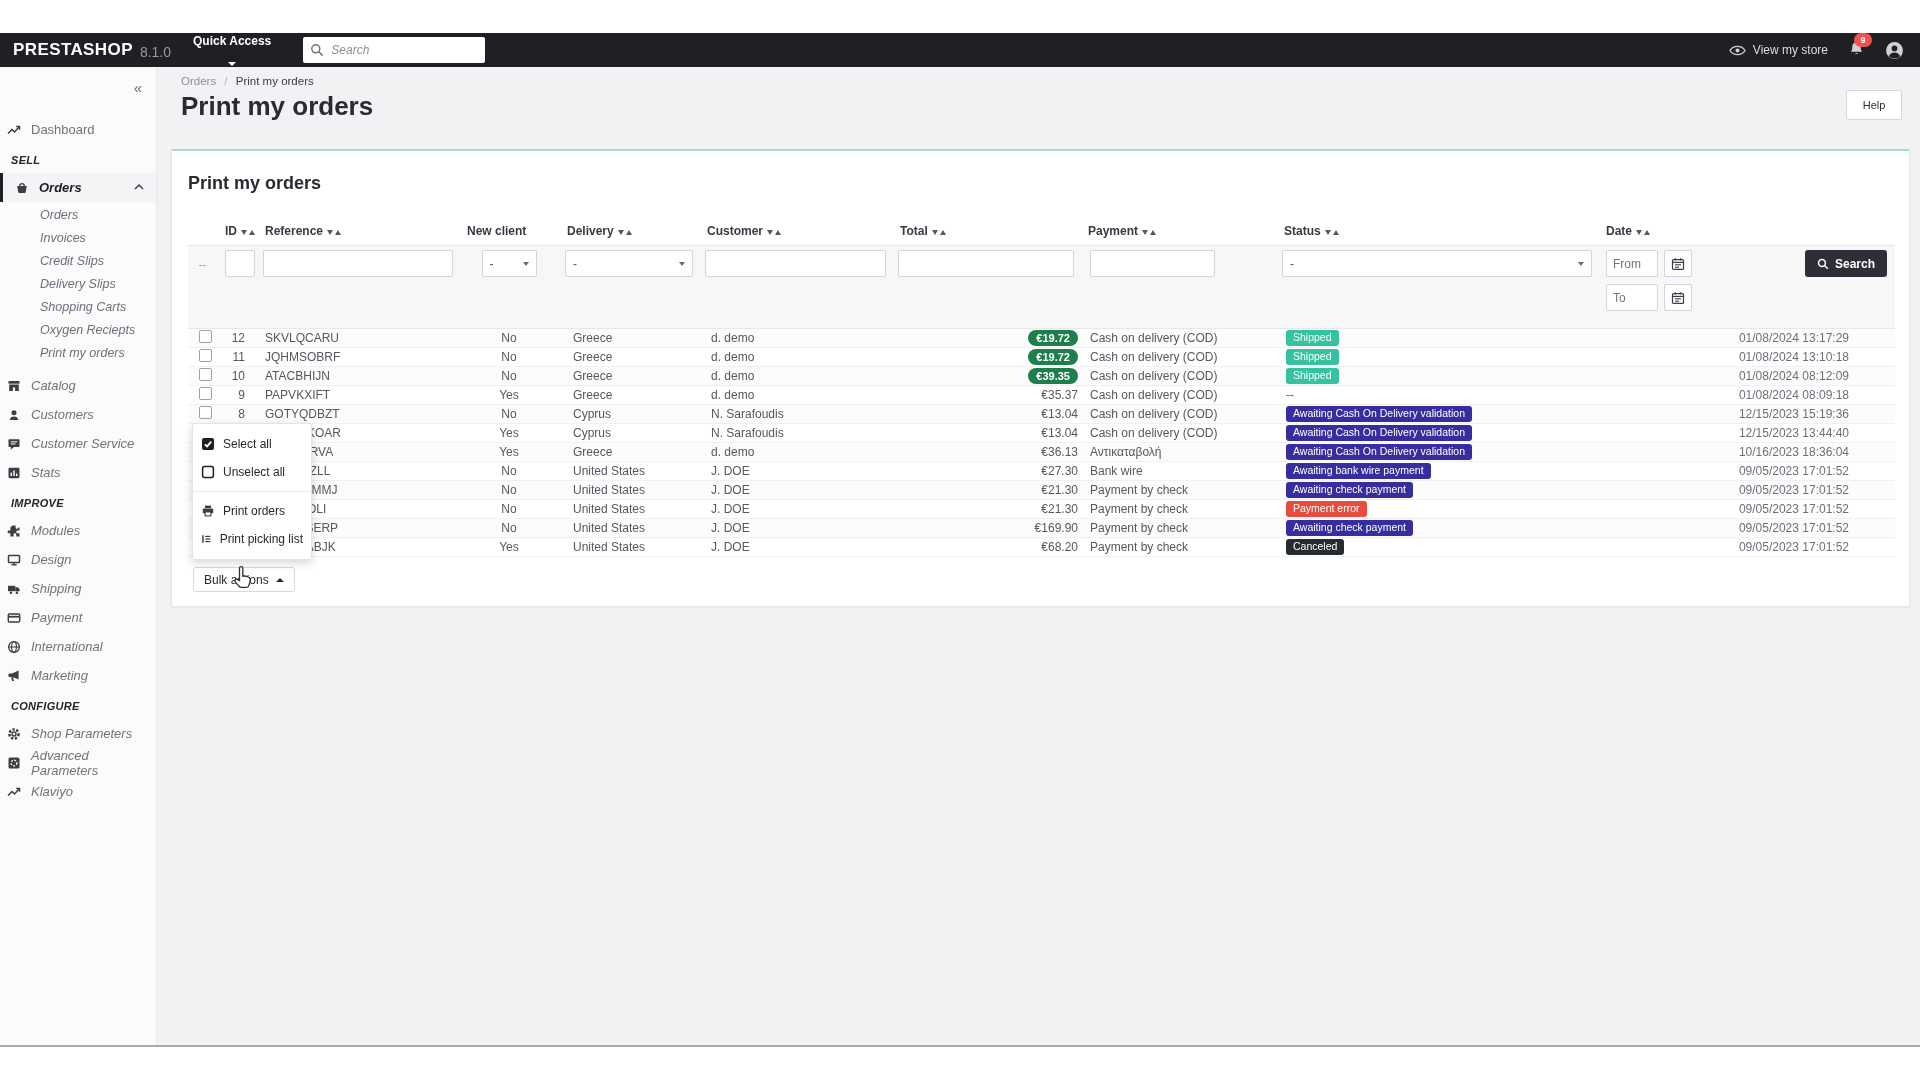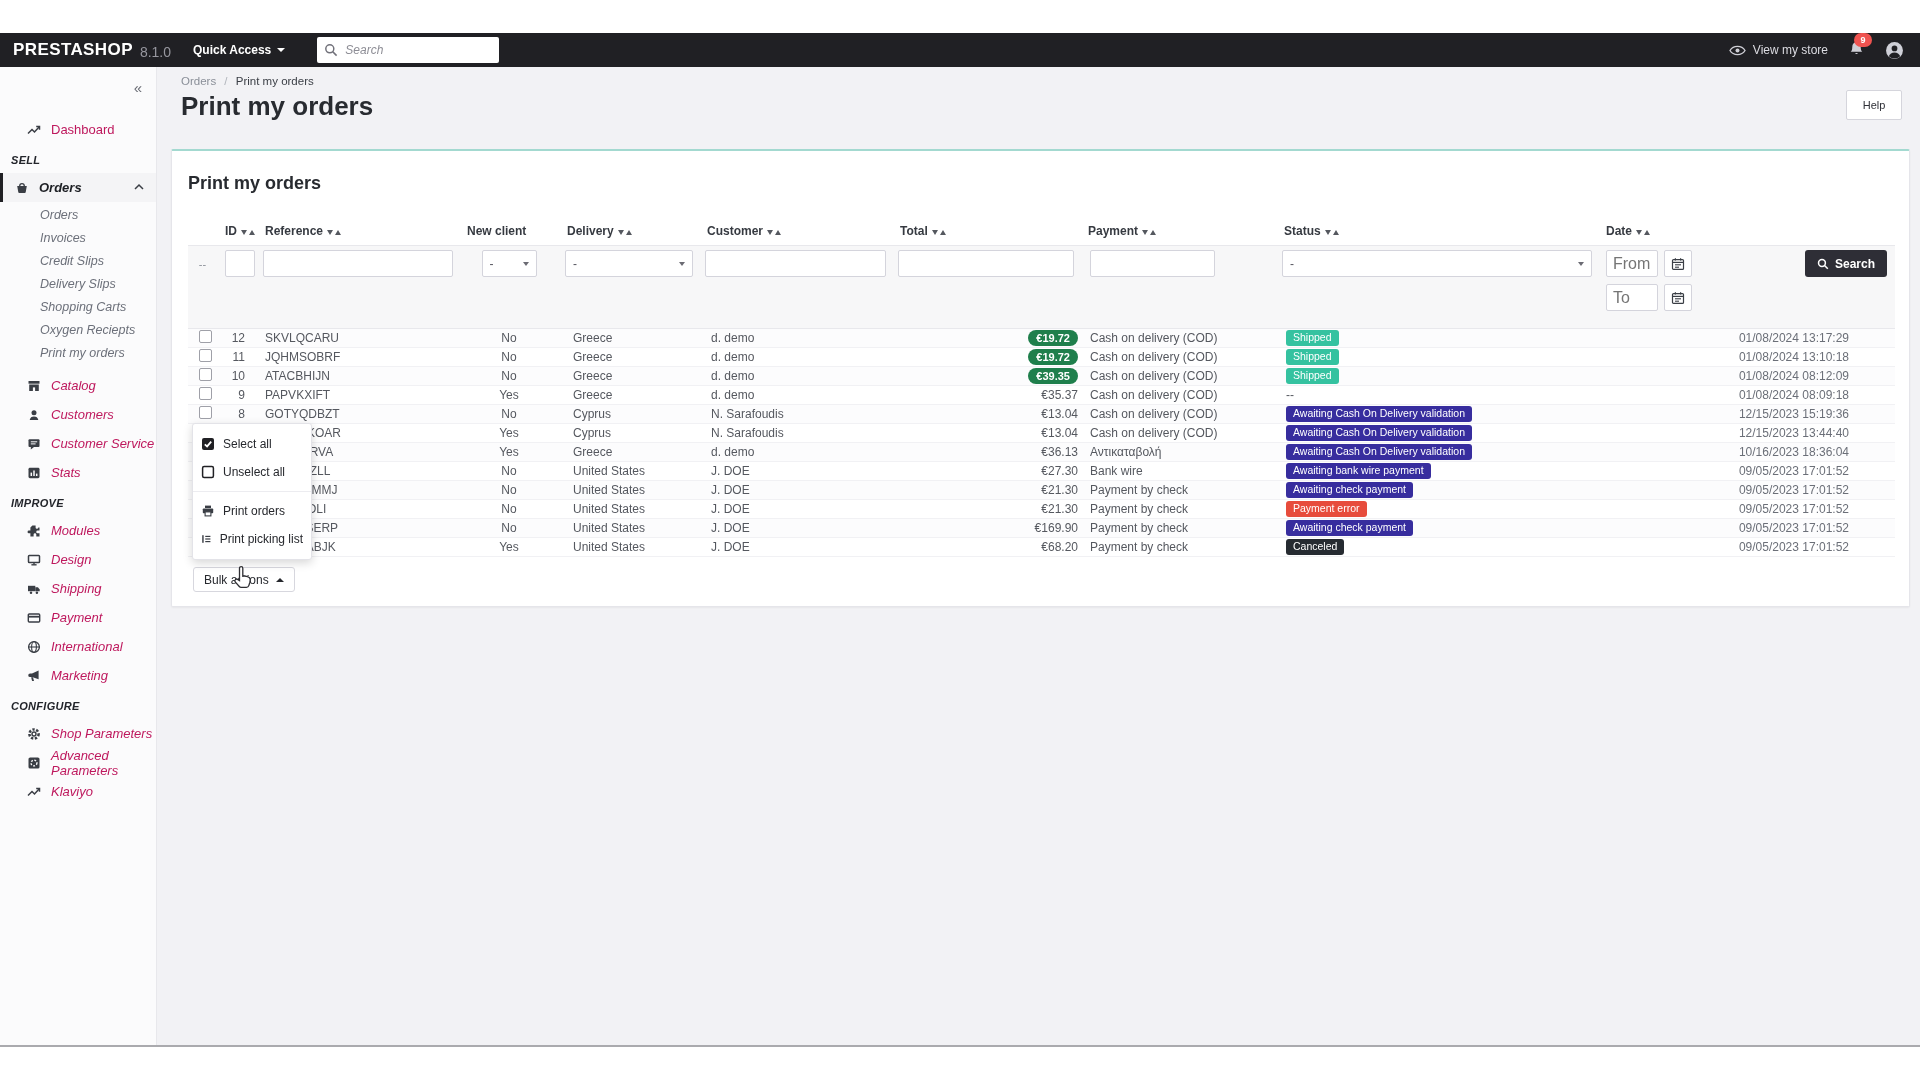--- a/index.html
+++ b/index.html
@@ -3,37 +3,37 @@
 <meta charset="utf-8">
 <style>
   html,body{margin:0;padding:0;background:#fff;}
   body{font-family:"Liberation Sans","DejaVu Sans",sans-serif;-webkit-font-smoothing:antialiased;}
   .stage{position:relative;width:1920px;height:1080px;background:#fff;overflow:hidden;}
 
   
   .topbar{position:absolute;left:0;top:33px;width:1920px;height:34px;background:var(--topbar-bg,#202024);display:flex;align-items:center;}
   .logo{color:#fff;font-weight:800;font-size:17px;letter-spacing:.4px;margin-left:13px;}
   .ver{color:#97979f;font-size:14px;margin-left:7px;margin-top:3px;}
-  .quick-access{display:flex;align-items:center;gap:6px;color:#fff;font-size:12px;font-weight:700;margin-left:22px;cursor:pointer;}
+  .quick-access{display:flex;align-items:center;gap:14px;color:#fff;font-size:12px;font-weight:700;margin-left:22px;cursor:pointer;flex-direction:column;}
   .caret-down{width:0;height:0;border-left:4px solid transparent;border-right:4px solid transparent;border-top:4px solid #fff;}
   .search-wrap{position:relative;margin-left:32px;width:182px;height:26px;background:#fff;border-radius:2px;display:flex;align-items:center;}
   .search-wrap svg{margin-left:7px;}
   .search-wrap input{border:none;outline:none;width:130px;font-size:12px;margin-left:5px;color:#3a3e45;background:transparent;}
   .search-wrap input::placeholder{font-style:italic;color:#8d8d95;}
   .top-right{margin-left:auto;display:flex;align-items:center;gap:20px;margin-right:16px;}
   .view-store{display:flex;align-items:center;gap:7px;color:#dcdce2;font-size:12px;cursor:pointer;}
   .bell-wrap{position:relative;cursor:pointer;}
   .notif-badge{position:absolute;top:-7px;right:-7px;min-width:14px;height:14px;border-radius:8px;background:var(--notification-badge,#ef5350);color:#fff;font-size:9px;font-weight:700;display:flex;align-items:center;justify-content:center;padding:0 2px;}
   .avatar{cursor:pointer;display:flex;}
 
   
   .sidebar{position:absolute;left:0;top:67px;width:157px;height:978px;background:#fbfbfc;border-right:1px solid #e8e8ec;box-sizing:border-box;}
   .collapse-btn{position:absolute;right:10px;top:10px;background:none;border:none;color:#6a6d75;font-size:15px;cursor:pointer;padding:2px 4px;}
   .sb-nav{margin-top:48px;}
-  .sb-item{display:flex;align-items:center;gap:10px;height:29px;padding-left:27px;font-size:13px;color:#be185d;cursor:pointer;position:relative;}
+  .sb-item{display:flex;align-items:center;gap:10px;height:29px;padding-left:7px;font-size:13px;color:#737373;cursor:pointer;position:relative;}
   .sb-item svg{flex:0 0 auto;}
   .sb-item.active{font-weight:700;color:#1d1f24;background:#f4f4f6;border-left:3px solid #202024;padding-left:12px;}
   .sb-item .chev{margin-left:auto;margin-right:12px;}
   .sb-section{margin-top:4px;font-style:italic;}
   .sb-header{font-size:11px;font-weight:700;color:#23252b;padding:6px 0 7px 11px;letter-spacing:.3px;}
   .sb-sub{list-style:none;margin:2px 0 6px;padding:0;}
   .sb-sub li{font-size:12.5px;color:#6c707a;height:23px;line-height:23px;padding-left:40px;cursor:pointer;}
 
   
   .content{position:absolute;left:157px;top:67px;width:1763px;height:978px;background:#f2f2f5;box-sizing:border-box;}
@@ -55,21 +55,21 @@
   th.c-newc{text-align:center;padding-left:0;margin-top:8px;}
   th.c-total{text-align:right;padding-right:8px;}
   th.c-date{text-align:right;padding-right:44px;}
   .sort{display:inline-block;margin-left:4px;}
   .tri{display:inline-block;width:0;height:0;border-left:3.5px solid transparent;border-right:3.5px solid transparent;}
   .tri.down{border-top:5px solid #55585f;}
   .tri.up{border-bottom:5px solid #55585f;margin-left:2px;}
 
   tr.frow td{background:#f7f7f8;border-bottom:1px solid #e8e8ec;vertical-align:top;padding:4px 0 10px 0;height:68px;box-sizing:border-box;}
   .f-marker{display:block;text-align:center;color:#8a8f98;font-size:11px;padding-top:8px;}
-  .f-input{height:27px;border:1px solid #d4d4dc;border-radius:2px;background:#fff;font-size:16px;padding:0 6px;box-sizing:border-box;width:calc(100% - 12px);margin:0 6px;outline:none;color:#3a3e45;}
+  .f-input{height:27px;border:1px solid #d4d4dc;border-radius:2px;background:#fff;font-size:12px;padding:0 6px;box-sizing:border-box;width:calc(100% - 12px);margin:0 6px;outline:none;color:#3a3e45;}
   .f-input.id-f{width:30px;margin-left:8px;}
   .f-input.pay-f{width:125px;margin-left:10px;}
   .f-select{height:27px;border:1px solid #d4d4dc;border-radius:2px;background:#fff;display:flex;align-items:center;justify-content:space-between;padding:0 7px;font-size:12px;color:#55555e;box-sizing:border-box;cursor:pointer;margin:0 6px;}
   .f-select.small{width:55px;margin:0 auto;}
   .f-select .sel-caret{width:0;height:0;border-left:3.5px solid transparent;border-right:3.5px solid transparent;border-top:4.5px solid #6b6b73;}
   td.c-datef{position:relative;}
   .dgroup{display:flex;align-items:center;margin:0 0 7px 8px;}
   .dgroup .f-input{width:52px;margin:0;}
   .cal-btn{width:28px;height:27px;border:1px solid #d4d4dc;border-radius:2px;background:#fff;margin-left:6px;display:flex;align-items:center;justify-content:center;cursor:pointer;box-sizing:border-box;}
   .search-btn{position:absolute;top:4px;right:8px;height:27px;background:#2e2e36;color:#fff;border:none;border-radius:3px;font-weight:700;font-size:12px;display:inline-flex;align-items:center;gap:6px;padding:0 12px;cursor:pointer;}

